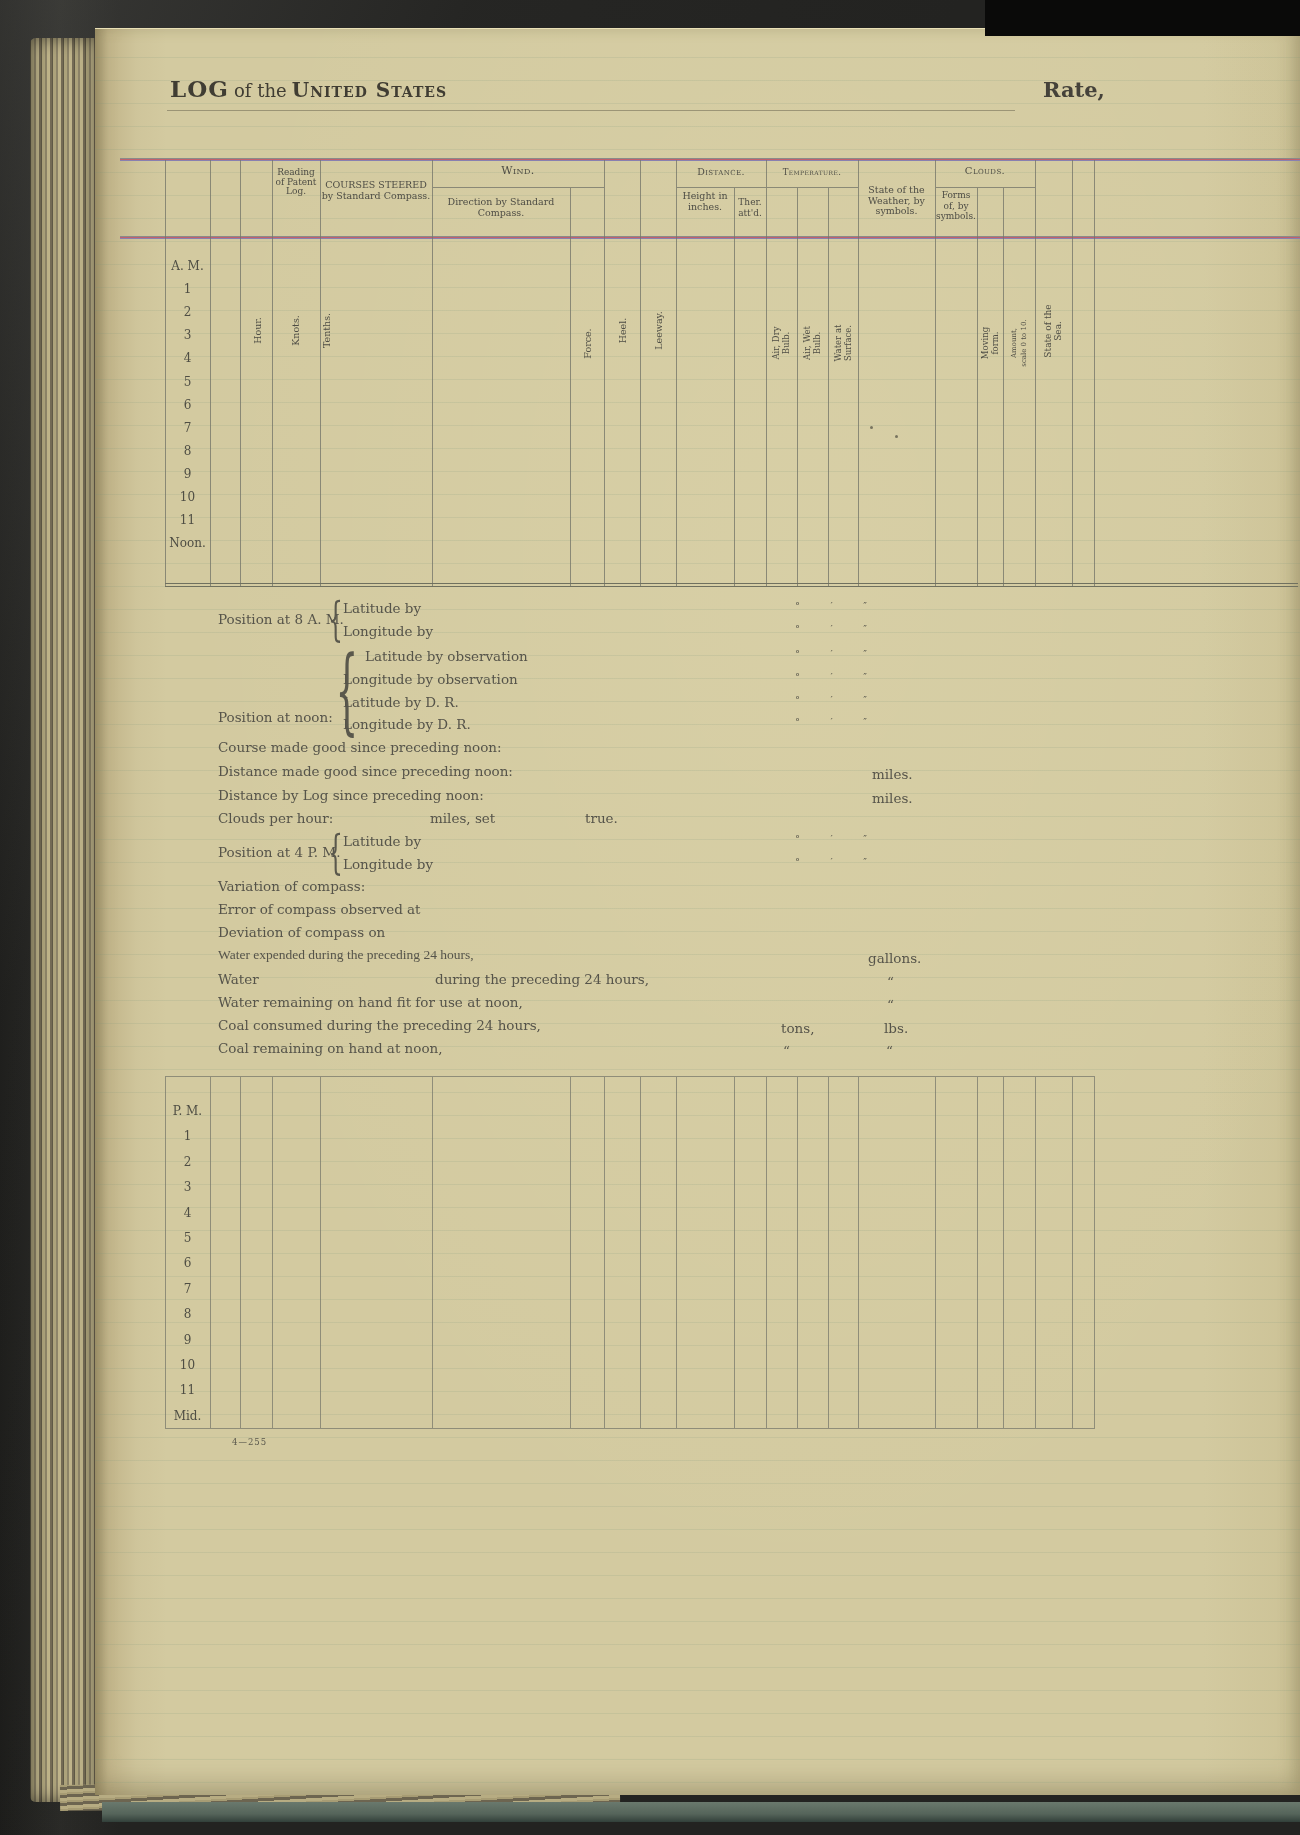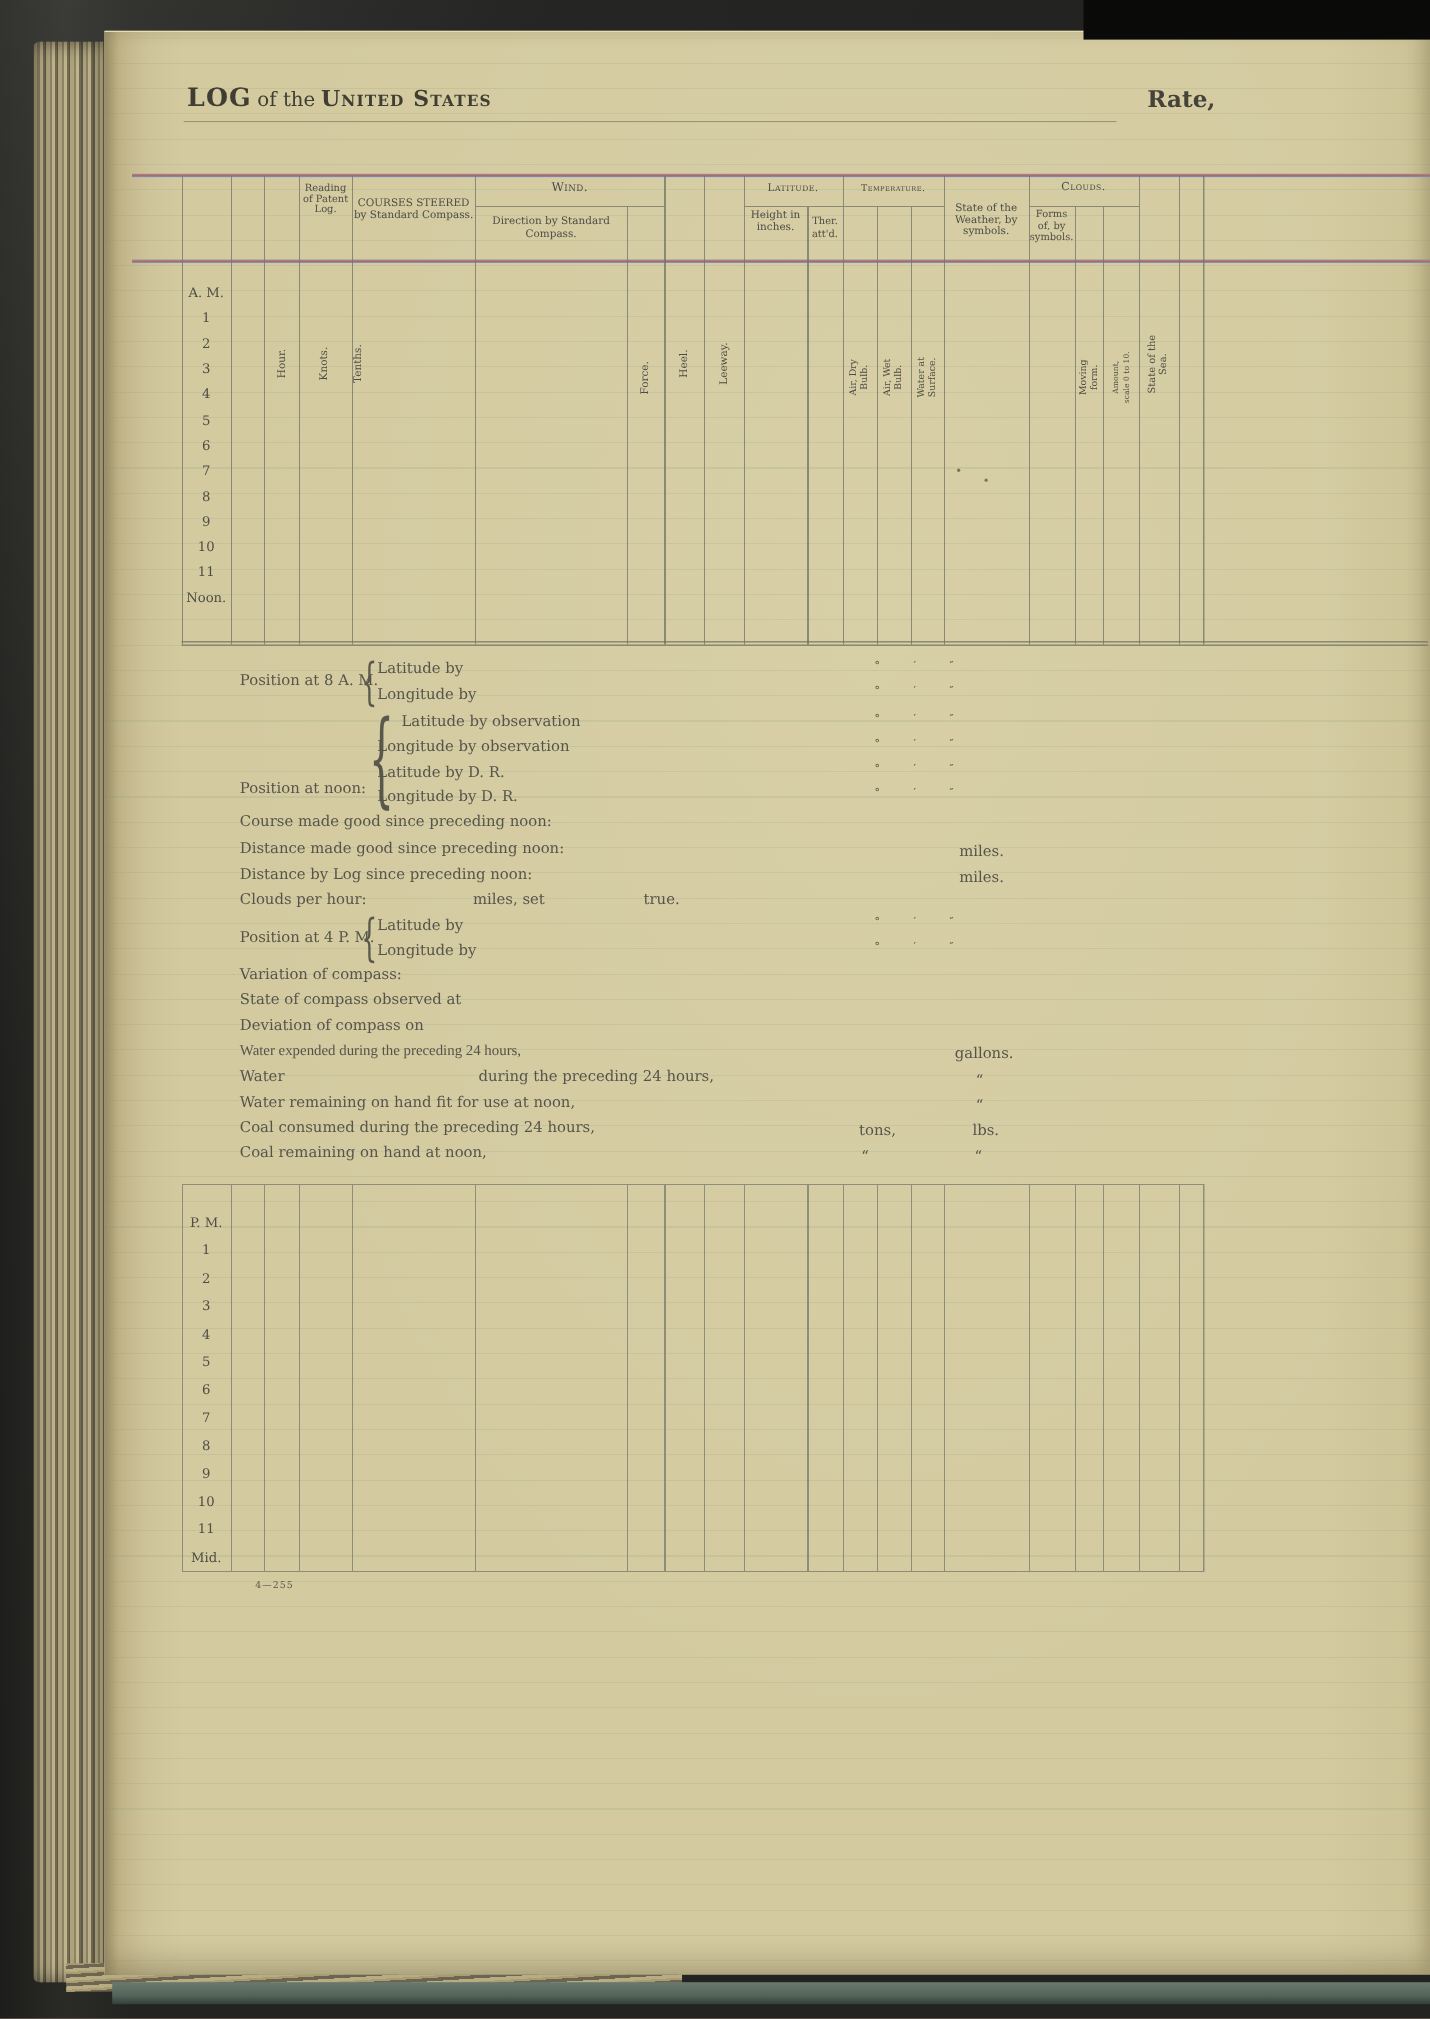--- a/index.html
+++ b/index.html
@@ -142,21 +142,21 @@
     <div class="rot" style="left:592px;top:172px;width:48px;height:22px;font-size:8.5px;">Air, Dry Bulb.</div>
     <div class="rot" style="left:623px;top:172px;width:48px;height:22px;font-size:8.5px;">Air, Wet Bulb.</div>
     <div class="rot" style="left:654px;top:172px;width:48px;height:22px;font-size:8.5px;">Water at Surface.</div>
     <div class="rot" style="left:801px;top:172px;width:48px;height:22px;font-size:8.5px;">Moving form.</div>
     <div class="rot" style="left:830px;top:172px;width:48px;height:22px;font-size:7px;">Amount, scale 0 to 10.</div>
 
     <div class="hcell" style="left:108px;top:8px;width:46px;font-size:9px;line-height:9.5px;">Reading of Patent Log.</div>
     <div class="hcell" style="left:156px;top:20px;width:110px;">COURSES STEERED by Standard Compass.</div>
     <div class="hcell sc" style="left:267px;top:6px;width:172px;font-size:11px;">Wind.</div>
     <div class="hcell" style="left:268px;top:37px;width:136px;">Direction by Standard Compass.</div>
-    <div class="hcell sc" style="left:511px;top:7px;width:90px;">Latitude.</div>
+    <div class="hcell sc" style="left:511px;top:7px;width:90px;">Distance.</div>
     <div class="hcell" style="left:512px;top:31px;width:56px;">Height in inches.</div>
     <div class="hcell" style="left:570px;top:37px;width:30px;font-size:9px;">Ther. att'd.</div>
     <div class="hcell sc" style="left:601px;top:7px;width:92px;font-size:8.5px;">Temperature.</div>
     <div class="hcell" style="left:694px;top:25px;width:75px;">State of the Weather, by symbols.</div>
     <div class="hcell sc" style="left:770px;top:6px;width:100px;font-size:10px;">Clouds.</div>
     <div class="hcell" style="left:771px;top:30px;width:40px;font-size:9px;">Forms of, by symbols.</div>
 
     <div class="rowlab" style="top:97px;">A. M.</div>
     <div class="rowlab" style="top:120px;">1</div>
     <div class="rowlab" style="top:143px;">2</div>
@@ -238,21 +238,21 @@
       <span>′</span>
       <span>″</span>
   </div>
   <div class="degrow" style="top:827px;">
     <span>°</span>
       <span>′</span>
       <span>″</span>
   </div>
 
   <div class="ml" style="left:123px;top:848px;">Variation of compass:</div>
-  <div class="ml" style="left:123px;top:871px;">State of compass observed at</div>
+  <div class="ml" style="left:123px;top:871px;">Error of compass observed at</div>
   <div class="ml" style="left:123px;top:894px;">Deviation of compass on</div>
   <div class="ml" style="left:123px;top:917px;font-family:Liberation Serif, serif;">Water expended during the preceding 24 hours,</div>
   <div class="ml" style="left:773px;top:920px;">gallons.</div>
   <div class="ml" style="left:123px;top:941px;">Water</div>
   <div class="ml" style="left:340px;top:941px;">during the preceding 24 hours,</div>
   <div class="ml" style="left:792px;top:944px;">“</div>
   <div class="ml" style="left:123px;top:964px;">Water remaining on hand fit for use at noon,</div>
   <div class="ml" style="left:792px;top:967px;">“</div>
   <div class="ml" style="left:123px;top:987px;">Coal consumed during the preceding 24 hours,</div>
   <div class="ml" style="left:686px;top:990px;">tons,</div>

